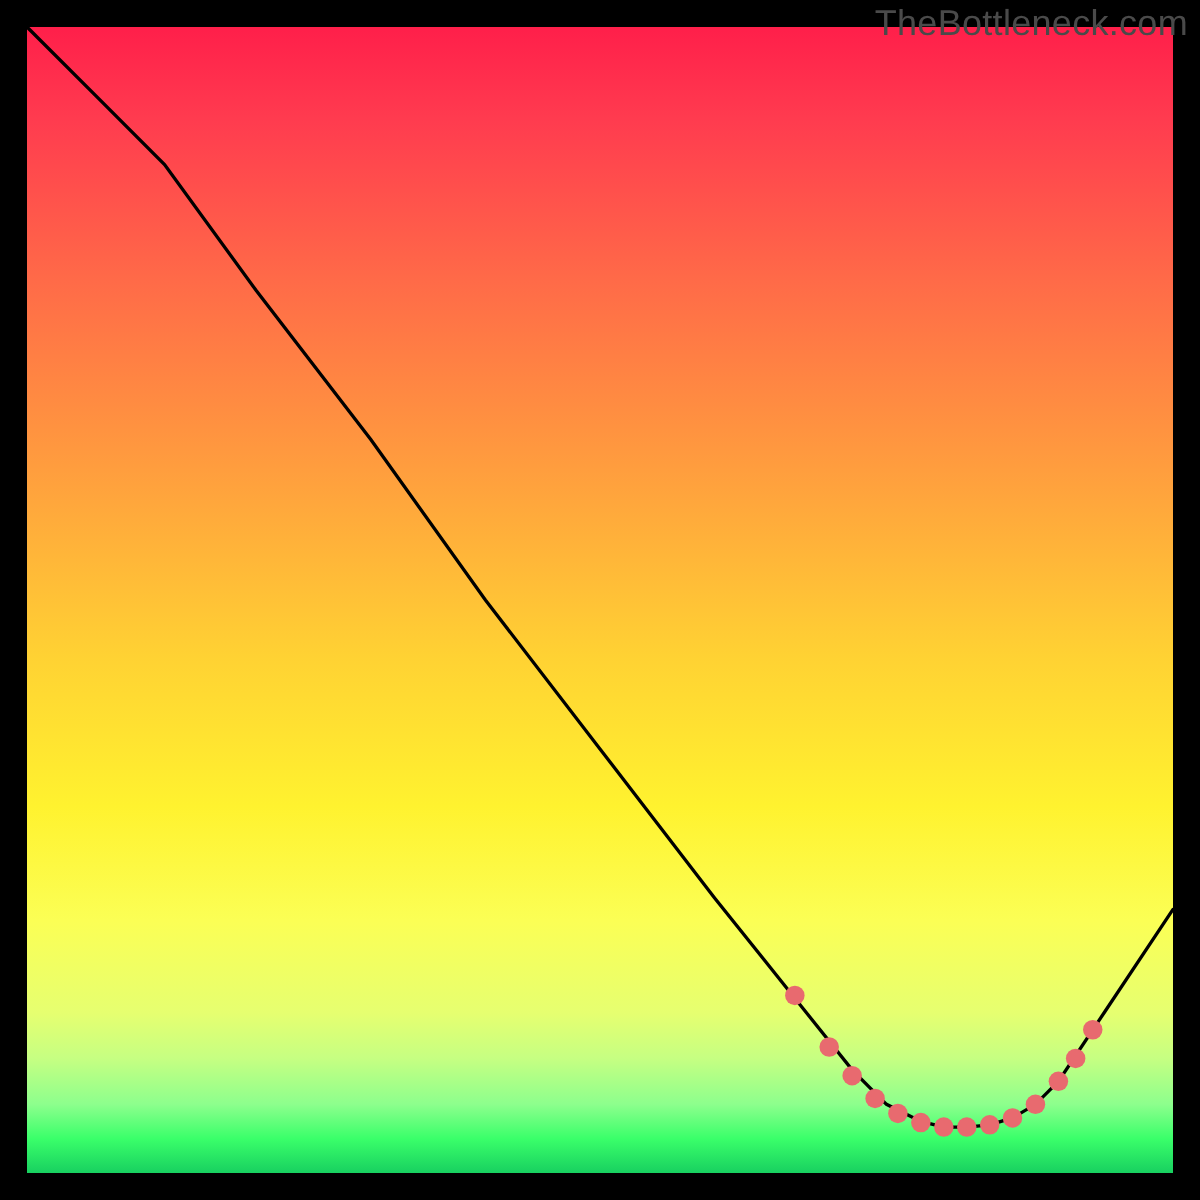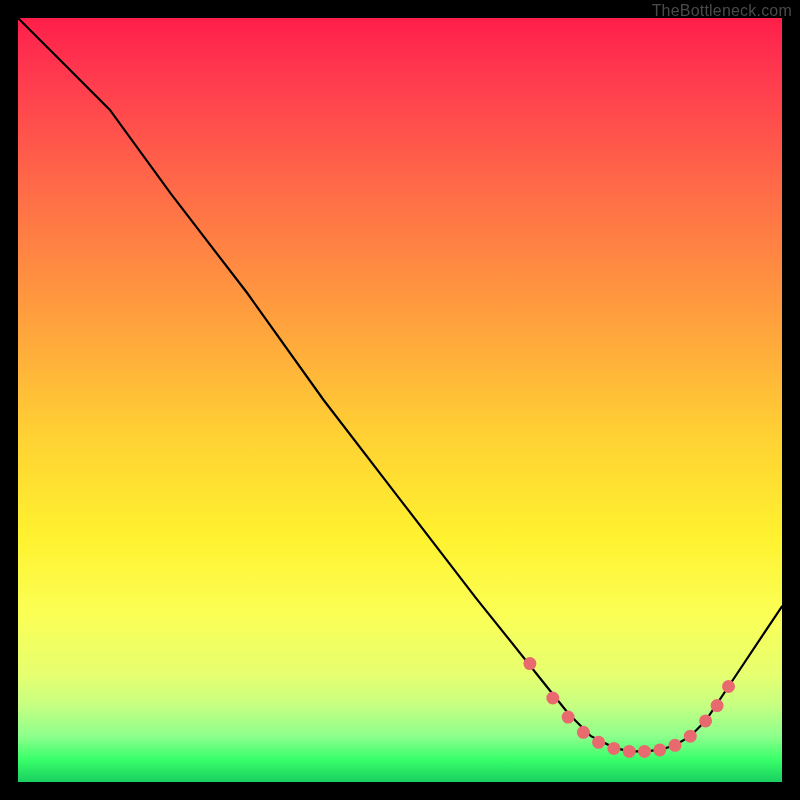--- a/index.html
+++ b/index.html
@@ -38,21 +38,21 @@
       #8dff8d 94%,
       #3aff6a 97%,
       #18d060 100%
     );
   }
   .watermark {
     position: absolute;
     top: 2px;
     right: 8px;
     color: #4a4a4a;
-    font-size: 16px;
+    font-size: 24px;
     letter-spacing: 0.2px;
     font-weight: 500;
   }
   svg.curve {
     position: absolute;
     left: 0;
     top: 0;
     width: 764px;
     height: 764px;
     overflow: visible;

